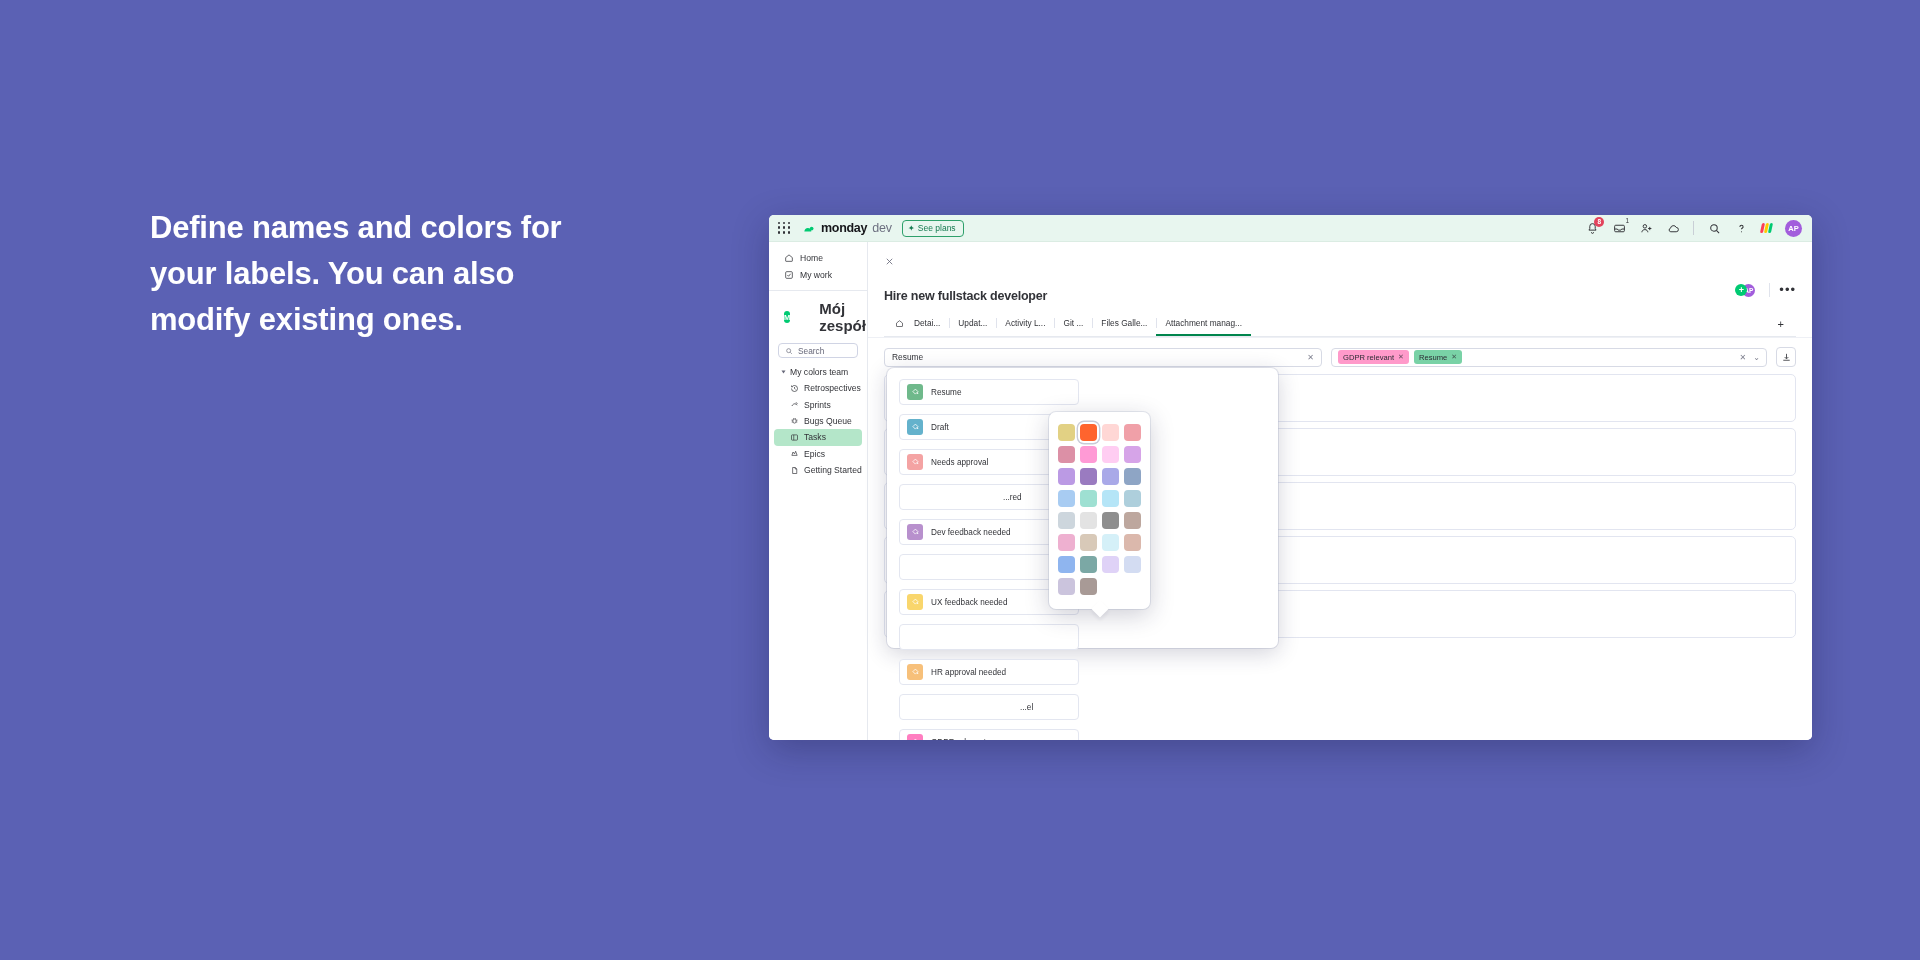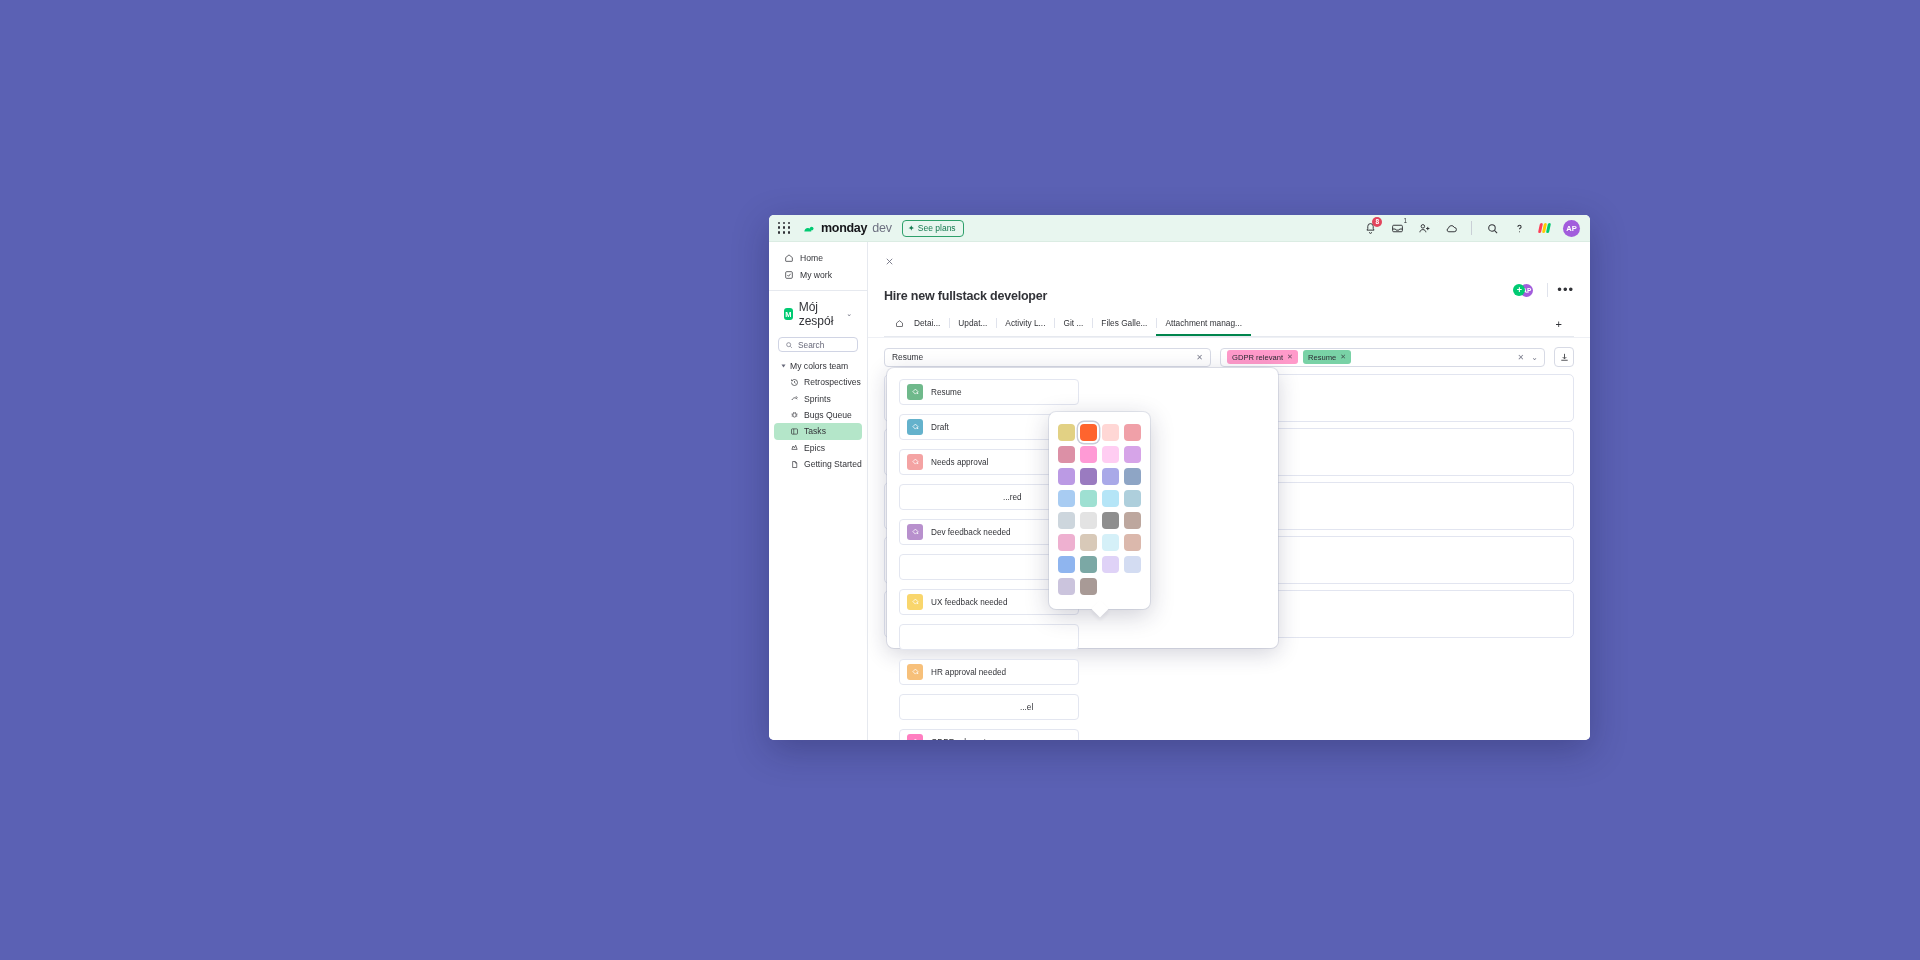--- a/index.html
+++ b/index.html
@@ -30,21 +30,21 @@
     font-weight: 700;
     line-height: 1.48;
     letter-spacing: -0.2px;
     max-width: 420px;
   }
 
   
   .app-window {
     position: absolute;
     left: 769px; top: 215px;
-    width: 821px; height: 525px;
+    width: 1043px; height: 525px;
     background: #ffffff;
     border-radius: 5px;
     box-shadow: 0 10px 36px rgba(20,20,60,.30);
     overflow: hidden;
     display: flex;
     flex-direction: column;
   }
 
   
   .topbar {
@@ -126,21 +126,21 @@
     display: flex; align-items: center; gap: 6px;
     padding: 2px 10px 2px 10px; margin: 0 5px;
     cursor: pointer;
   }
   .team-badge {
     width: 12px; height: 12px; border-radius: 3px;
     background: #00ca72; color: #fff;
     font-size: 7.5px; font-weight: 700;
     display: flex; align-items: center; justify-content: center;
   }
-  .team-name { font-size: 12px; font-weight: 400; color: #323338; }
+  .team-name { font-size: 15px; font-weight: 700; color: #323338; margin-left: 23px; }
   .team-chev { margin-left: auto; color: #676879; font-size: 7px; }
   .side-search {
     margin: 7px 9px 0;
     border: 1px solid #d0d4e4;
     border-radius: 4px;
     height: 15px;
     display: flex; align-items: center; gap: 5px;
     padding: 0 6px;
     color: #676879; font-size: 8.3px;
     cursor: text;
@@ -323,20 +323,21 @@
   .pop-arrow {
     position: absolute; left: 50%; bottom: -6px; margin-left: -6px;
     width: 12px; height: 12px; background: #fff; transform: rotate(45deg);
     box-shadow: 2px 2px 4px rgba(30,30,70,.08);
   }
 </style>
 </head>
 <body>
 
 <div class="promo">
+  <div class="promo-body">Define names and colors for your labels. You can also modify existing ones.</div>
 </div>
 
 <div class="app-window">
 
   <div class="topbar">
     <div class="waffle">
       <i></i>
         <i></i>
         <i></i>
         <i></i>

